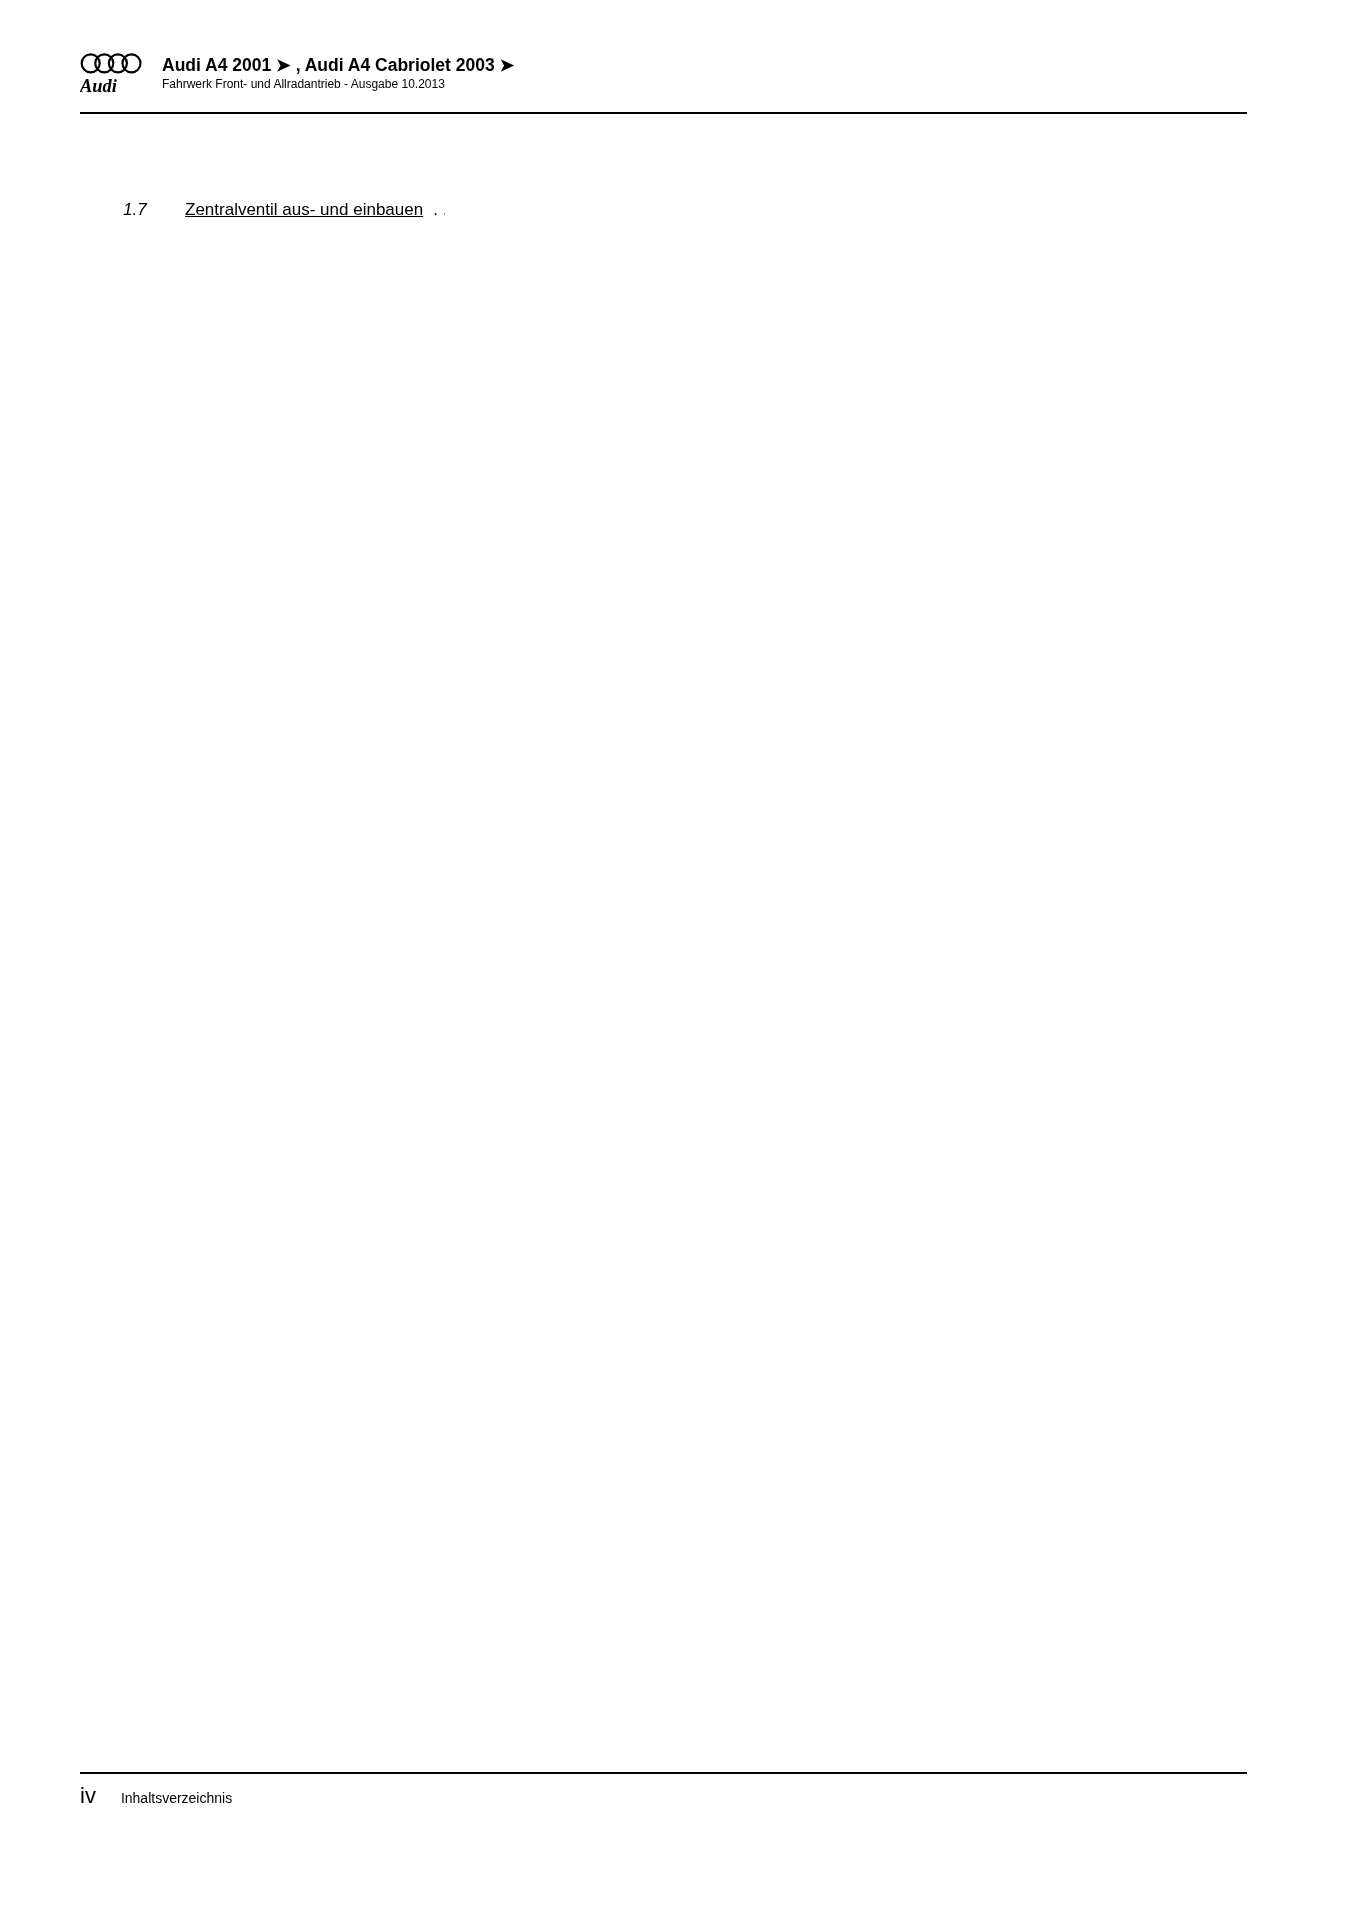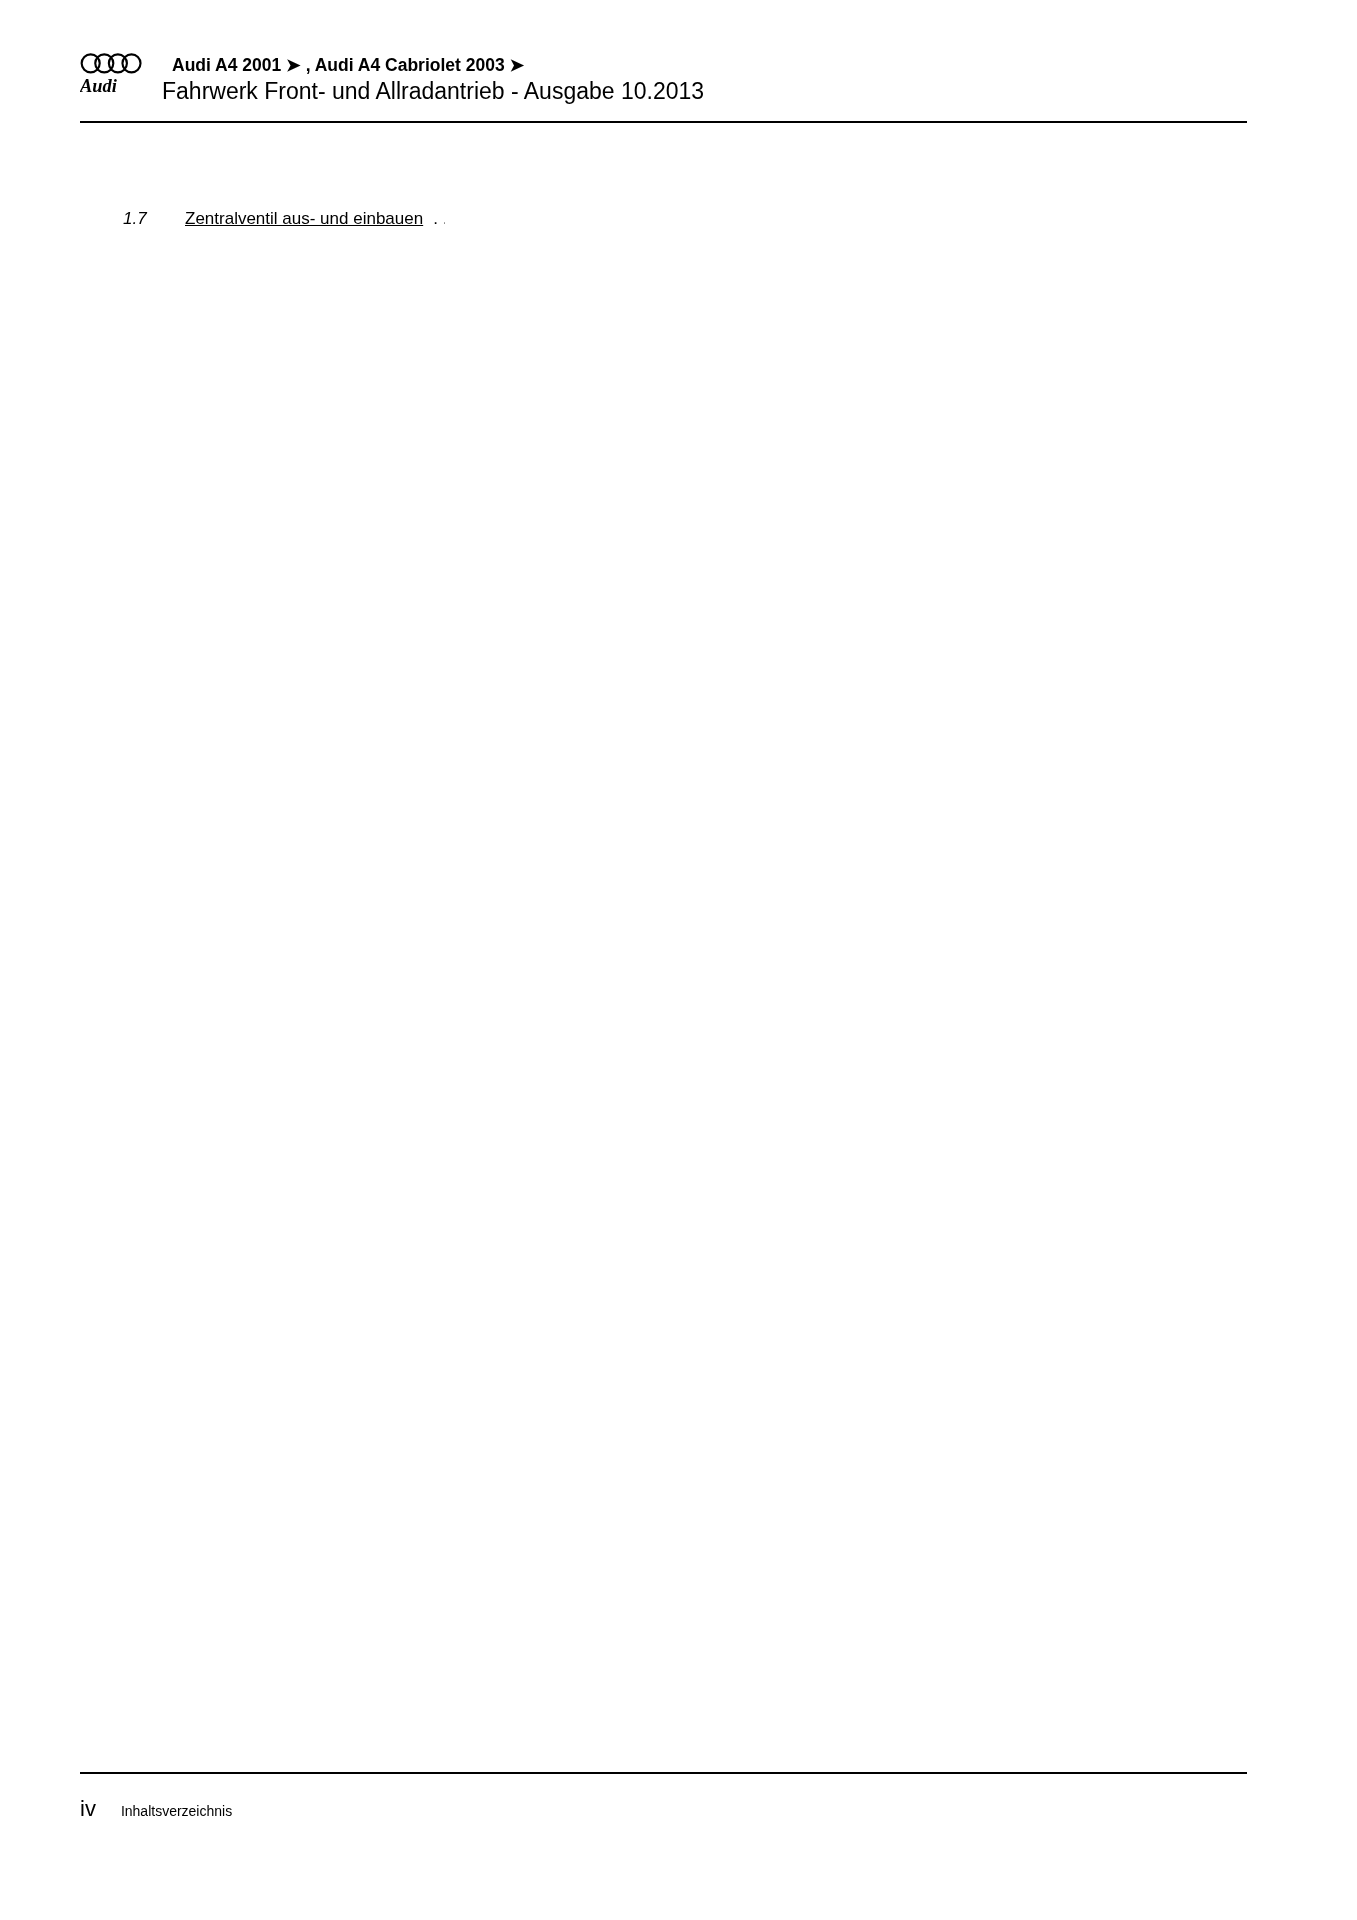--- a/index.html
+++ b/index.html
@@ -22,22 +22,22 @@
   .header {
     display: flex;
     align-items: flex-start;
     gap: 14px;
     padding-bottom: 14px;
     border-bottom: 2px solid #000;
   }
   .logo { flex: none; width: 68px; text-align: center; }
   .logo svg { display: block; }
   .header-text { padding-top: 2px; }
-  .title-line1 { font-weight: bold; font-size: 17.5px; line-height: 1.3; white-space: nowrap; margin-left: 10px; }
-  .title-line2 { font-weight: normal; font-size: 23px; line-height: 1.3; white-space: nowrap; }
+  .title-line1 { font-weight: bold; font-size: 17.5px; line-height: 1.3; white-space: nowrap; }
+  .title-line2 { font-weight: normal; font-size: 12px; line-height: 1.3; white-space: nowrap; }
 
   
   .toc { margin-top: 32px; }
   .row {
     display: flex;
     align-items: baseline;
     line-height: 23.5px;
     font-size: 17px;
     padding-left: 43px;
   }
@@ -58,21 +58,21 @@
 
   .row.entry { font-weight: normal; }
 
   
   .footer {
     position: absolute;
     left: 80px;
     right: 110px;
     top: 1772px;
     border-top: 2px solid #000;
-    padding-top: 22px;
+    padding-top: 9px;
     display: flex;
     align-items: baseline;
     gap: 14px;
   }
   .footer .page-roman { font-size: 22px; }
   .footer .footer-label { font-size: 14px; margin-left: 11px; }
 </style>
 </head>
 <body>
 

